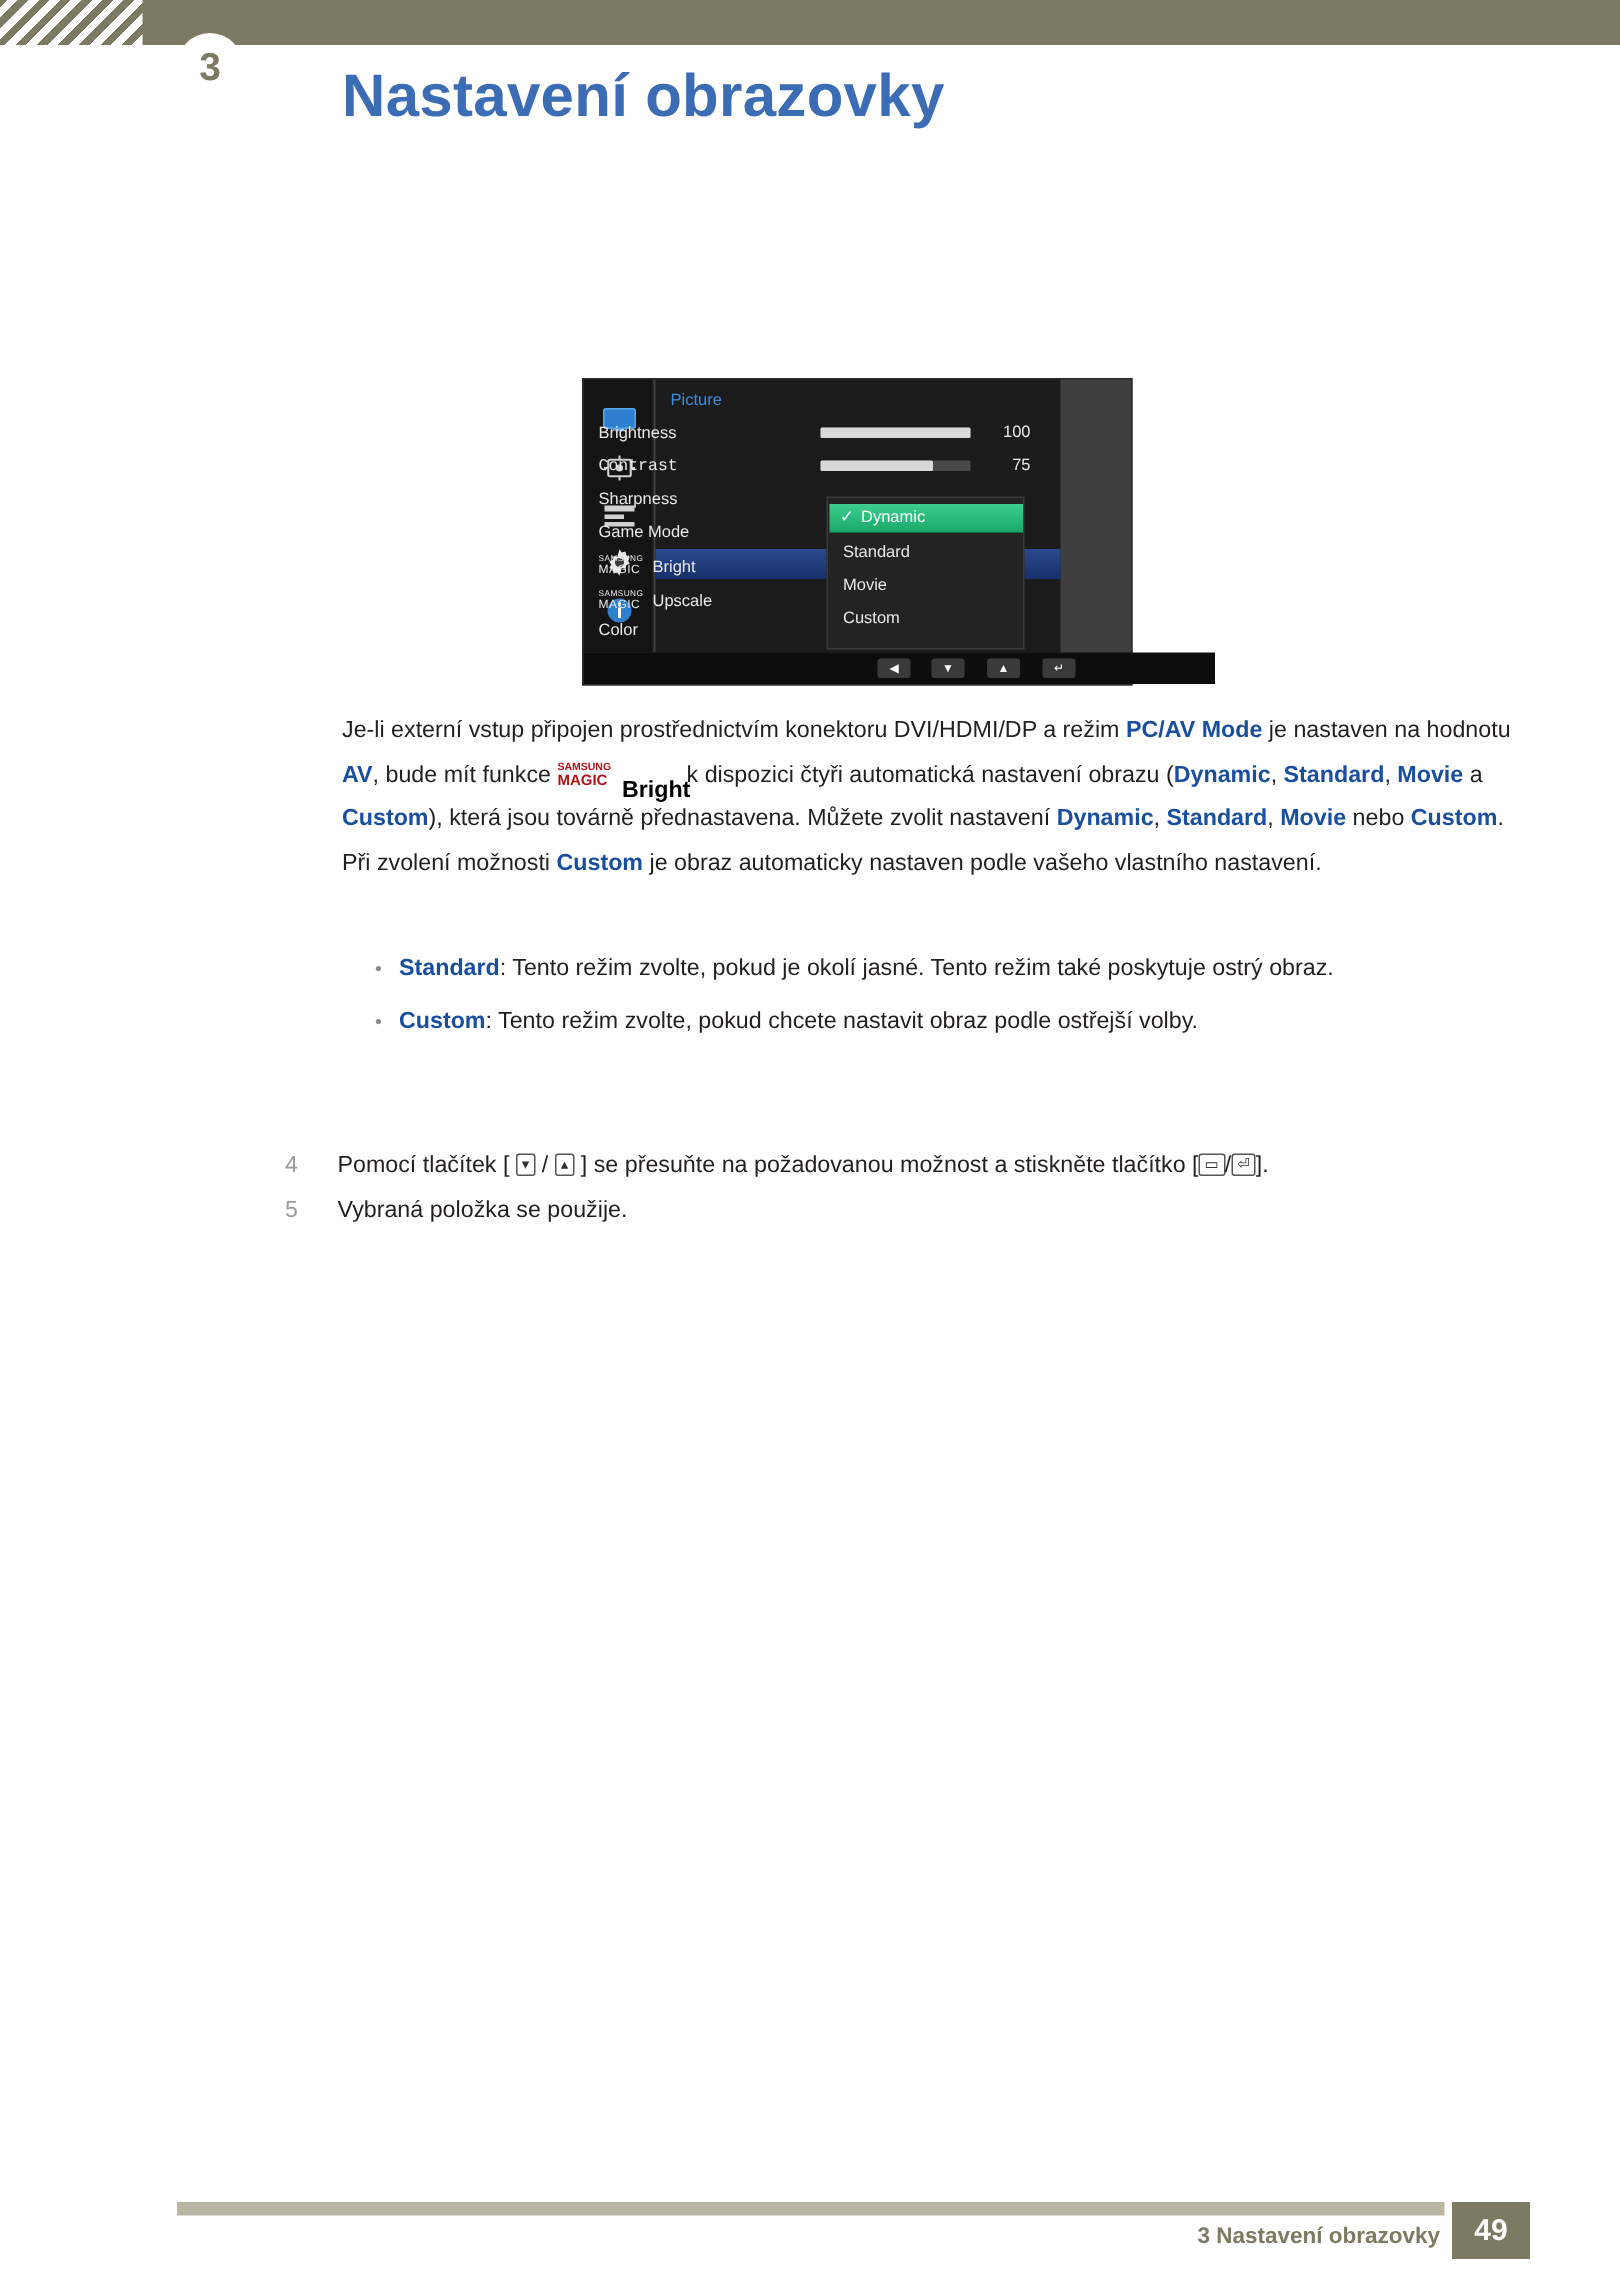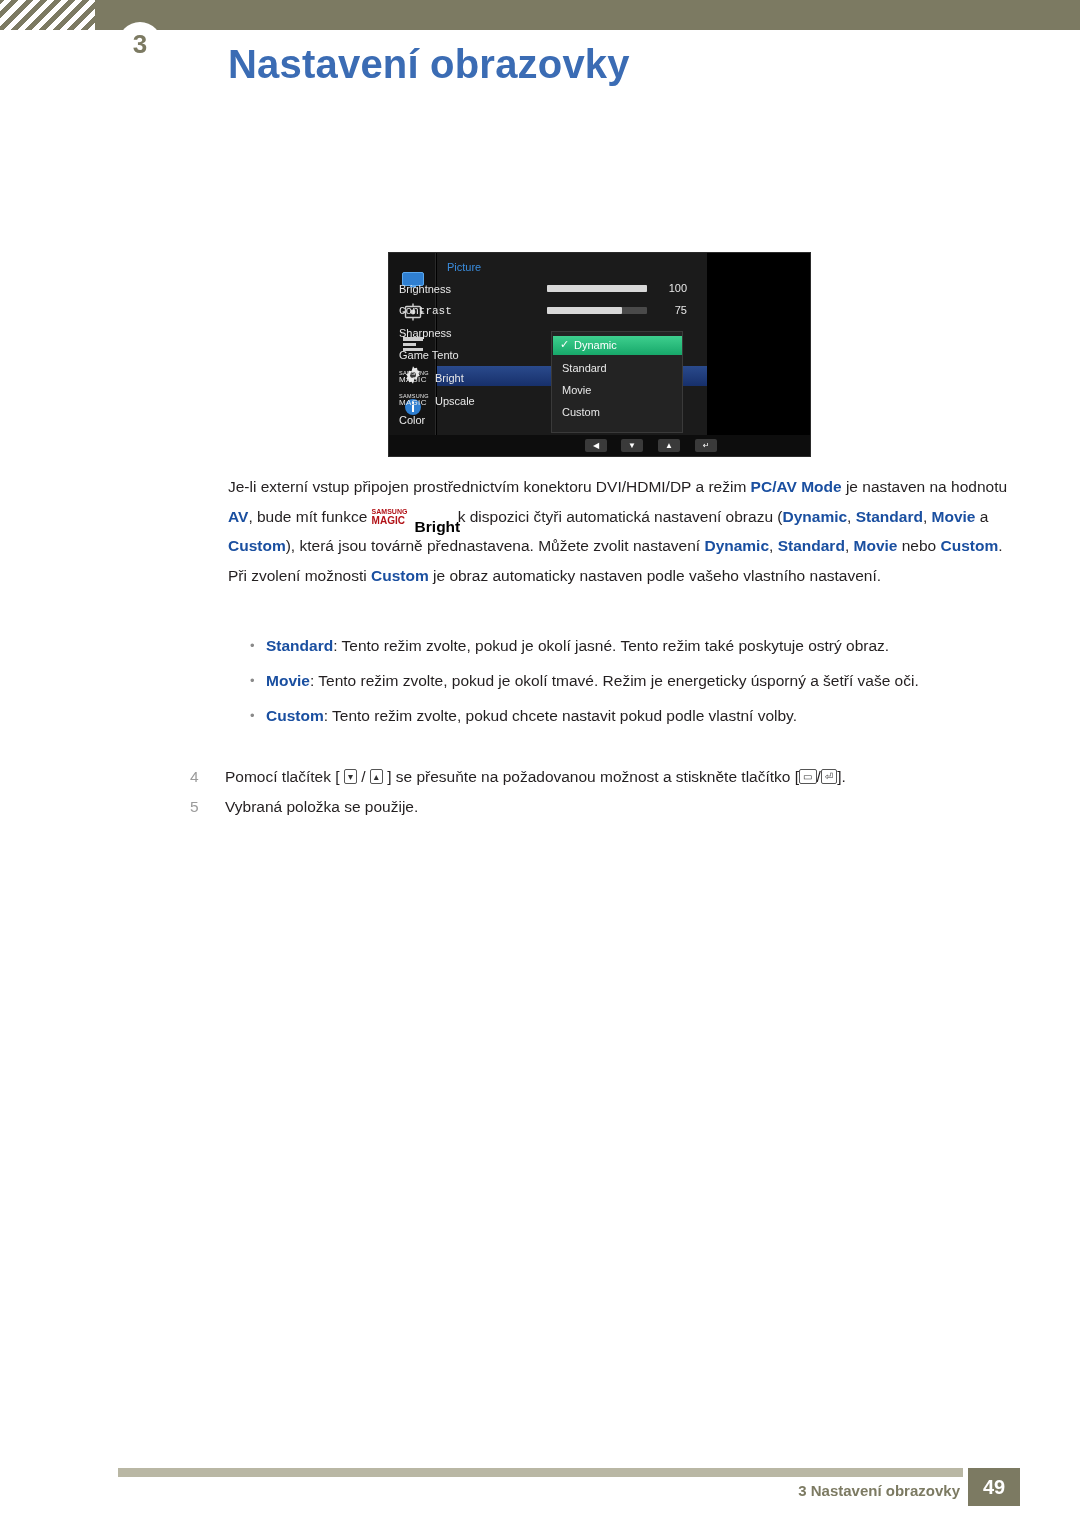--- a/index.html
+++ b/index.html
@@ -58,23 +58,23 @@
     font-weight: bold;
     color: #3b6cb4;
     letter-spacing: 0.2px;
   }
 
   
   .osd {
     position: absolute;
     left: 388px;
     top: 252px;
-    width: 423px;
+    width: 367px;
     height: 205px;
-    background: #000000;
+    background: #404040;
     border: 1px solid #2b2b2b;
     box-sizing: border-box;
   }
   .osd-sidebar {
     position: absolute;
     left: 0; top: 0;
     width: 47px;
     height: 182px;
     background: #141414;
     border-right: 1px solid #2a2a2a;
@@ -412,21 +412,21 @@
 
   <div class="osd-main">
     <div class="osd-cat">Picture</div>
   </div>
 
   <div class="osd-highlight"></div>
 
   <div class="osd-row r1">Brightness</div>
   <div class="osd-row r2">Contrast</div>
   <div class="osd-row r3">Sharpness</div>
-  <div class="osd-row r4">Game Tento</div>
+  <div class="osd-row r4">Game Mode</div>
 
   <div class="osd-row r5">
     <span class="magic-label">
       <span class="sm">SAMSUNG</span>
       <span class="mg">MAGIC</span>
       <span class="suffix">Bright</span>
     </span>
   </div>
 
   <div class="osd-row r6">
@@ -462,22 +462,21 @@
     <div class="foot-btn fb2">▼</div>
     <div class="foot-btn fb3">▲</div>
     <div class="foot-btn fb4">↵</div>
   </div>
 </div>
 
 <div class="para p-main"><span>Je-li externí vstup připojen prostřednictvím konektoru DVI/HDMI/DP a režim </span><b class="blue">PC/AV Mode</b><span> je nastaven na hodnotu </span><b class="blue">AV</b><span>, bude mít funkce </span><span class="magic-label" style="vertical-align:-2px"><span style="font-size:7px;line-height:8px;display:block;color:#b11116;font-weight:bold">SAMSUNG</span><span style="font-size:10px;line-height:10px;display:block;color:#b11116;font-weight:bold">MAGIC</span><span style="position:absolute;left:43px;top:4px;font-size:15.5px;font-weight:bold;color:#000">Bright</span></span><span style="display:inline-block;width:46px"></span><span> k dispozici čtyři automatická nastavení obrazu (</span><b class="blue">Dynamic</b><span>, </span><b class="blue">Standard</b><span>, </span><b class="blue">Movie</b><span> a </span><b class="blue">Custom</b><span>), která jsou továrně přednastavena. Můžete zvolit nastavení </span><b class="blue">Dynamic</b><span>, </span><b class="blue">Standard</b><span>, </span><b class="blue">Movie</b><span> nebo </span><b class="blue">Custom</b><span>. Při zvolení možnosti </span><b class="blue">Custom</b><span> je obraz automaticky nastaven podle vašeho vlastního nastavení.</span></div>
 
 <div class="bullets">
   <div class="bullet"><b class="blue">Standard</b><span>: Tento režim zvolte, pokud je okolí jasné. Tento režim také poskytuje ostrý obraz.</span></div>
-  <div class="bullet"><b class="blue">Movie</b><span>: Tento režim zvolte, pokud je okolí tmavé. Režim je energeticky úsporný a šetří vaše oči.</span></div>
-  <div class="bullet"><b class="blue">Custom</b><span>: Tento režim zvolte, pokud chcete nastavit pokud podle vlastní volby.</span></div>
+  <div class="bullet"><b class="blue">Custom</b><span>: Tento režim zvolte, pokud chcete nastavit obraz podle ostřejší volby.</span></div>
 </div>
 
 <div class="step s4">
   <span class="step-num">4</span>
   <span class="step-txt"><span>Pomocí tlačítek [ </span><span class="keycap">▾</span><span> / </span><span class="keycap">▴</span><span> ] se přesuňte na požadovanou možnost a stiskněte tlačítko [</span><span class="keycap">▭</span><span>/</span><span class="keycap">⏎</span><span>].</span></span>
 </div>
 
 <div class="step s5">
   <span class="step-num">5</span>
   <span class="step-txt">Vybraná položka se použije.</span>

